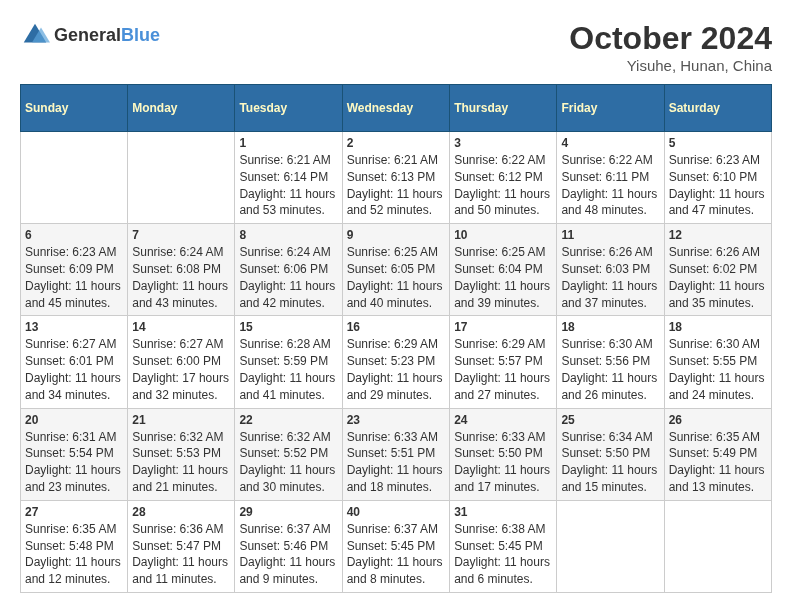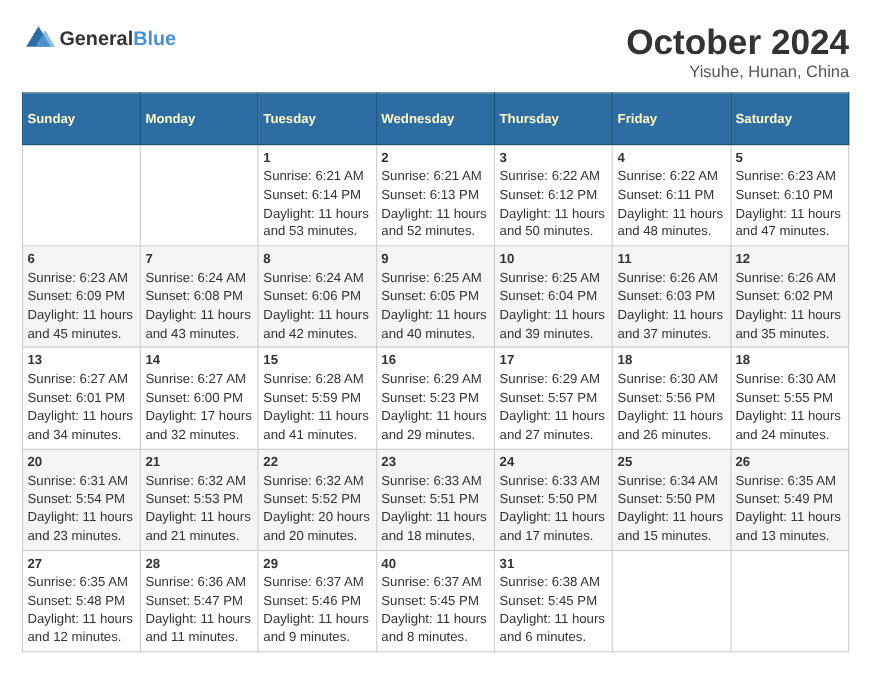--- a/index.html
+++ b/index.html
@@ -285,21 +285,21 @@
           <span>Sunrise: 6:32 AM</span><br>
           <span>Sunset: 5:53 PM</span><br>
           <span>Daylight: 11 hours and 21 minutes.</span>
         </div>
       </td>
         <td>
         <span class="day-number">22</span>
         <div class="day-info">
           <span>Sunrise: 6:32 AM</span><br>
           <span>Sunset: 5:52 PM</span><br>
-          <span>Daylight: 20 hours and 20 minutes.</span>
+          <span>Daylight: 11 hours and 30 minutes.</span>
         </div>
       </td>
         <td>
         <span class="day-number">23</span>
         <div class="day-info">
           <span>Sunrise: 6:33 AM</span><br>
           <span>Sunset: 5:51 PM</span><br>
           <span>Daylight: 11 hours and 18 minutes.</span>
         </div>
       </td>

